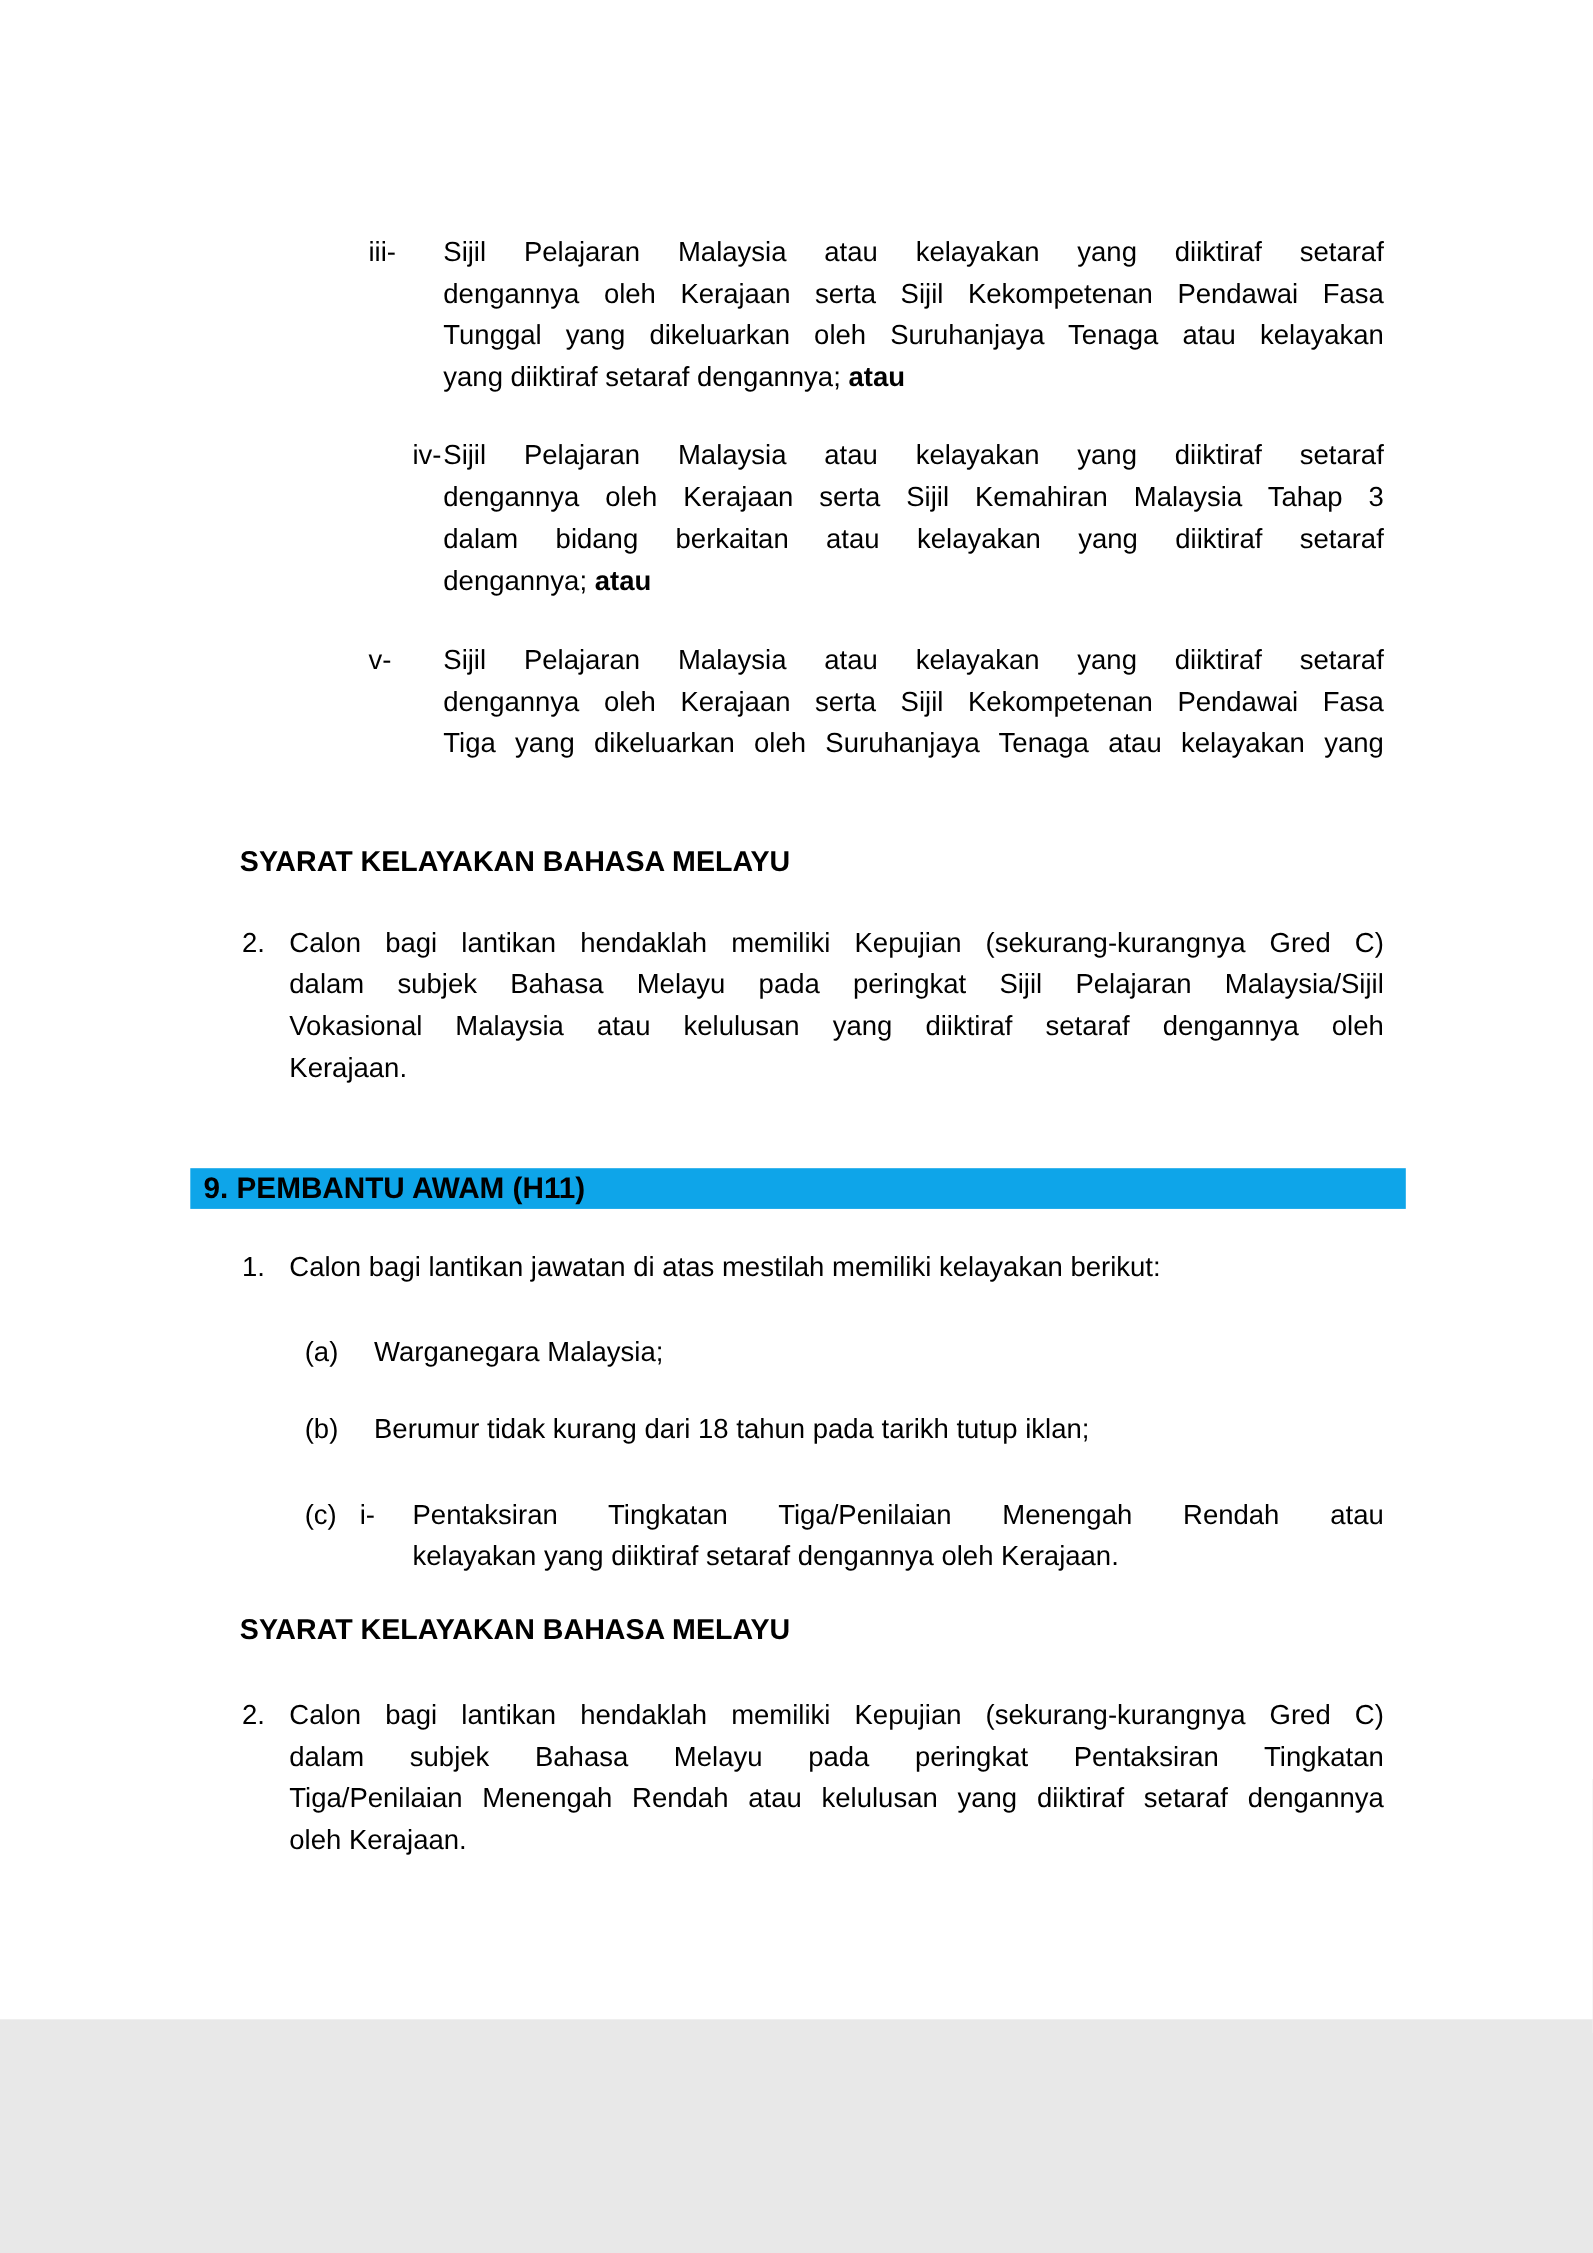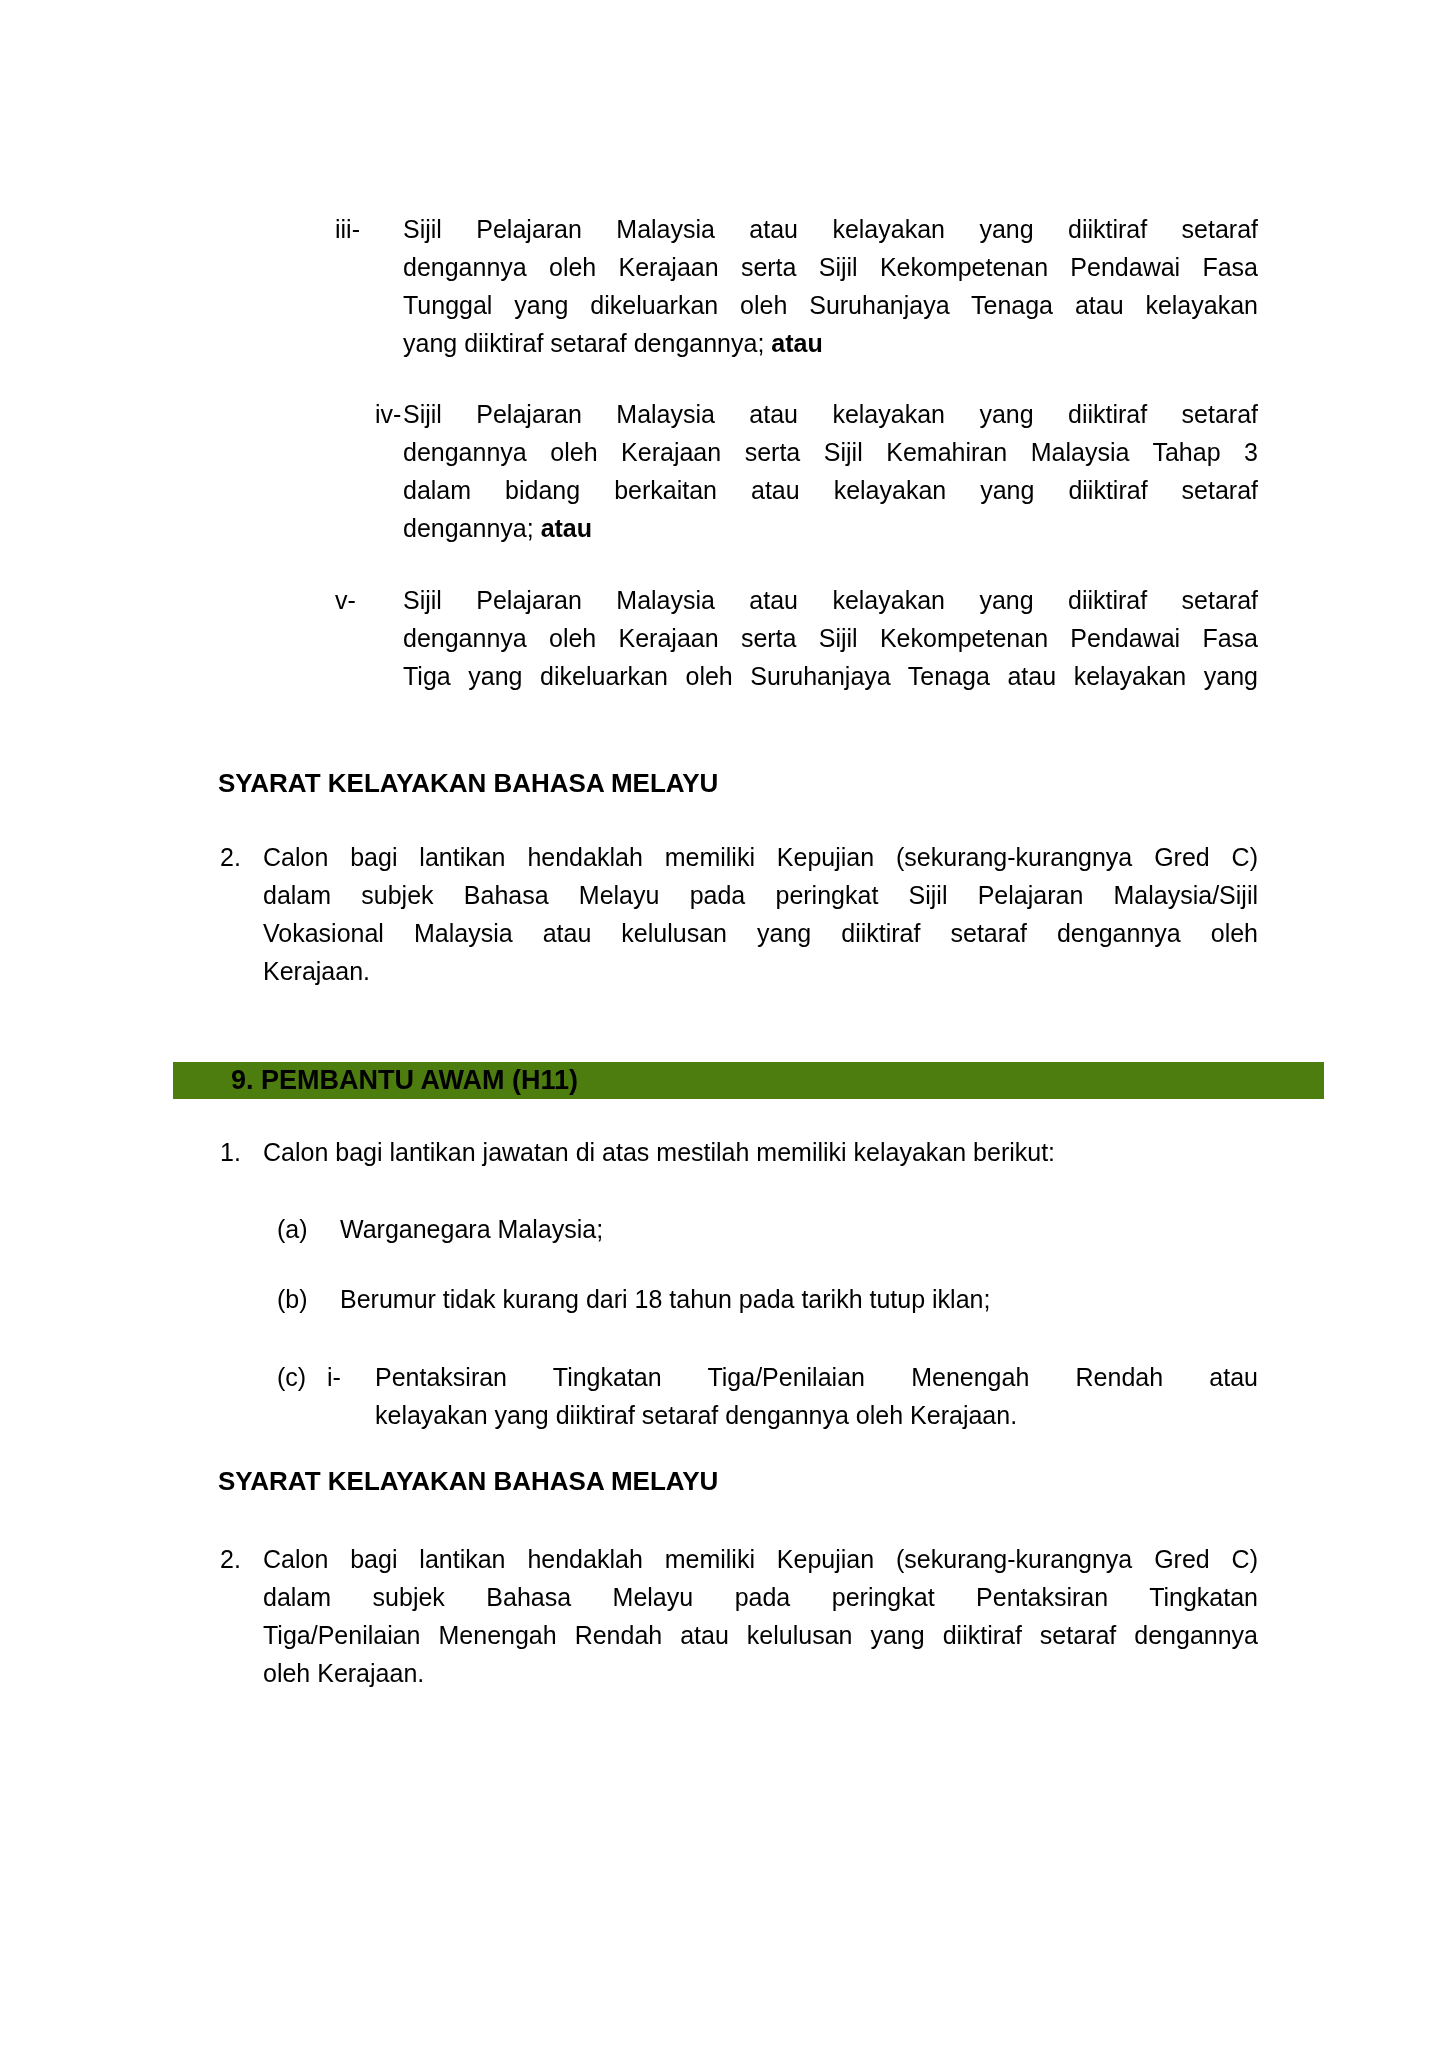--- a/index.html
+++ b/index.html
@@ -1,19 +1,19 @@
 <!DOCTYPE html>
 <html><head>
 <meta charset="utf-8">
 <style>
   html, body { margin: 0; padding: 0; background: #e8e8e8; }
   .page {
     position: relative;
     width: 1448px;
-    height: 2048px;
+    height: 1836px;
     margin: 0 auto;
     background: #ffffff;
     font-family: "Liberation Sans", sans-serif;
     font-size: 25px;
     line-height: 38px;
     color: #000;
     overflow: hidden;
   }
   .marker { position: absolute; white-space: nowrap; }
   .para { position: absolute; }
@@ -96,21 +96,21 @@
   <div class="heading h-bm1">SYARAT KELAYAKAN BAHASA MELAYU</div>
 
   <span class="marker m-2a">2.</span>
   <div class="para b-2a">
       <div class="line">Calon bagi lantikan hendaklah memiliki Kepujian (sekurang-kurangnya Gred C)</div>
       <div class="line">dalam subjek Bahasa Melayu pada peringkat Sijil Pelajaran Malaysia/Sijil</div>
       <div class="line">Vokasional Malaysia atau kelulusan yang diiktiraf setaraf dengannya oleh</div>
       <div class="line last">Kerajaan.</div>
     </div>
 
-  <div class="hl-bar" style="background: #4d7c0f; padding-left: 46px;">
+  <div class="hl-bar" style="background: #0ea5e9;">
     <span class="hl-text">9. PEMBANTU AWAM (H11)</span>
   </div>
 
   <span class="marker m-1">1.</span>
   <div class="single b-1">Calon bagi lantikan jawatan di atas mestilah memiliki kelayakan berikut:</div>
 
   <span class="marker m-a">(a)</span>
   <div class="single b-a">Warganegara Malaysia;</div>
 
   <span class="marker m-b">(b)</span>

